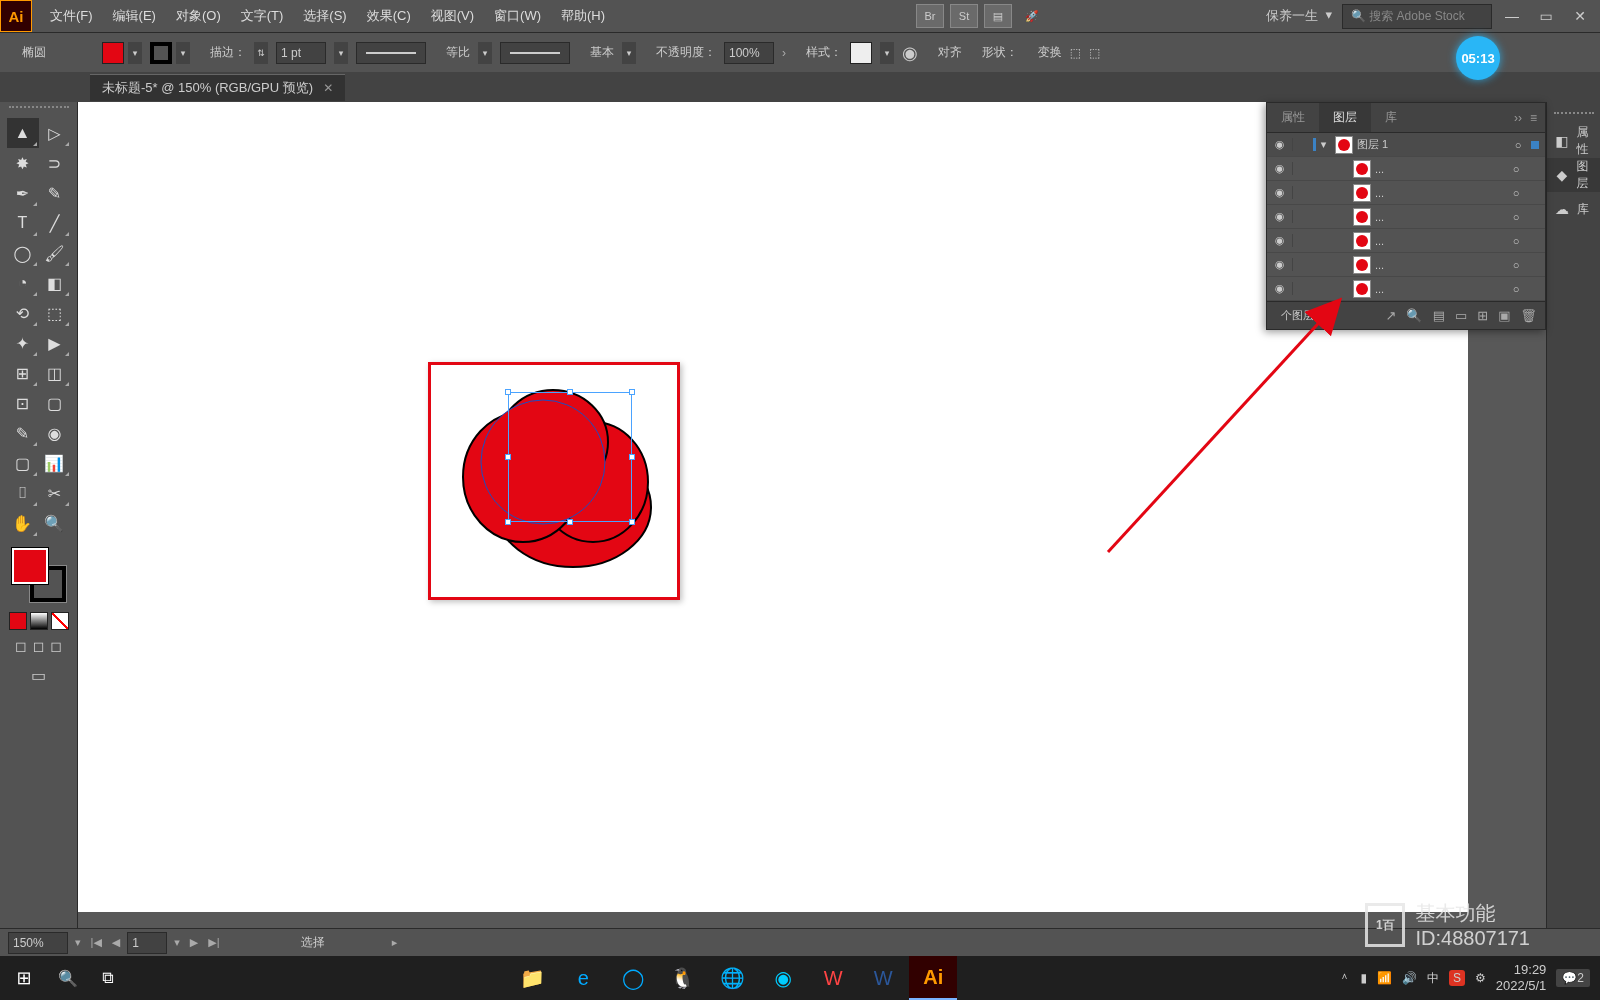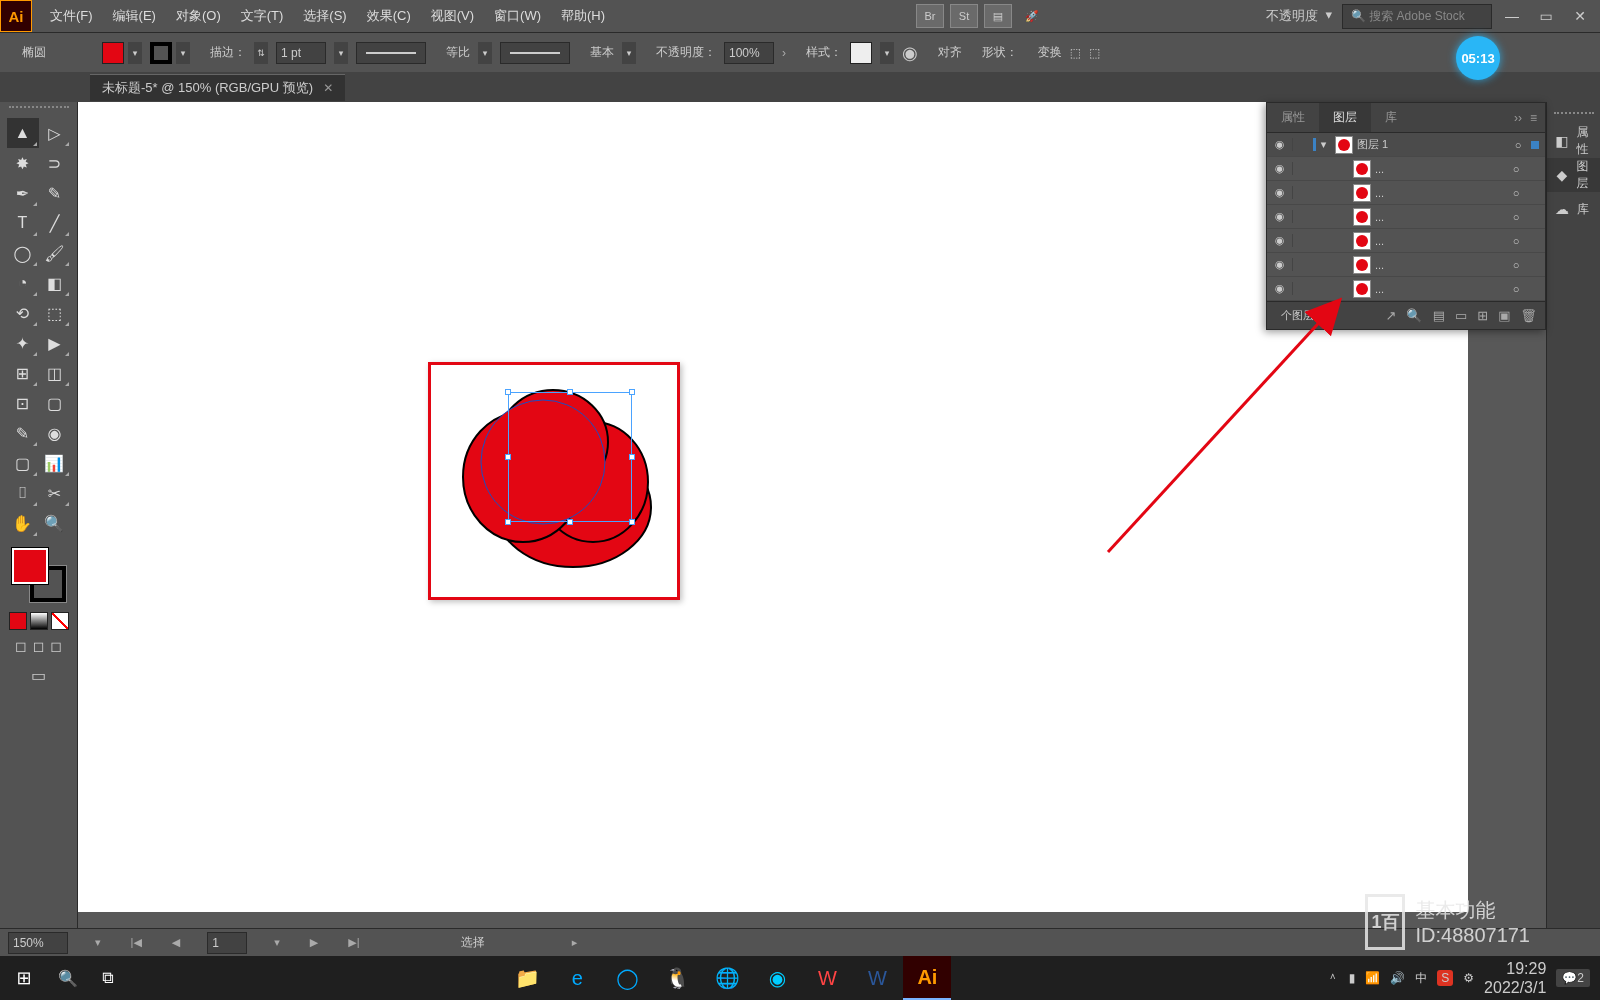--- a/index.html
+++ b/index.html
@@ -46,21 +46,21 @@
 .mini-sw{width:18px;height:18px;border:1px solid #222;}
 .mini-icons{display:flex;gap:6px;margin-top:8px;color:#ccc;font-size:14px;}
 .screen-mode{margin-top:12px;color:#ccc;font-size:16px;}
 
 .canvas-wrap{flex:1;background:#585858;position:relative;overflow:hidden;}
 .canvas{position:absolute;left:0;top:0;width:1390px;height:810px;background:#fff;}
 .artwork{position:absolute;left:350px;top:260px;}
 .red-frame{position:absolute;left:350px;top:260px;width:252px;height:238px;border:3px solid #e30613;box-shadow:2px 2px 6px rgba(0,0,0,.25);}
 .sel-box{position:absolute;left:430px;top:290px;width:124px;height:130px;border:1px solid #4aa3ff;}
 .sel-handle{position:absolute;width:6px;height:6px;background:#fff;border:1px solid #4aa3ff;}
-.status-bar{position:absolute;left:78px;right:0;bottom:0;height:28px;background:#535353;border-top:1px solid #2a2a2a;display:flex;align-items:center;color:#ccc;font-size:12px;padding:0 8px;gap:24px;}
+.status-bar{position:absolute;left:78px;right:0;bottom:0;height:28px;background:#535353;border-top:1px solid #2a2a2a;display:flex;align-items:center;color:#ccc;font-size:12px;padding:0 8px;gap:4px;}
 .sb-btn{color:#aaa;font-size:11px;padding:0 3px;}
 
 
 .right-dock{width:54px;background:#434343;border-left:1px solid #2a2a2a;position:absolute;right:0;top:102px;bottom:30px;display:flex;flex-direction:column;align-items:center;padding-top:6px;gap:0;}
 .dock-item{width:100%;height:34px;display:flex;align-items:center;gap:6px;padding-left:6px;color:#ccc;font-size:12px;}
 .dock-item.active{background:#383838;}
 .dock-icon{width:18px;height:18px;display:flex;align-items:center;justify-content:center;font-size:14px;}
 
 
 .layers-panel{position:absolute;right:54px;top:102px;width:280px;background:#434343;border:1px solid #2a2a2a;box-shadow:-2px 2px 8px rgba(0,0,0,.4);z-index:40;}
@@ -86,25 +86,25 @@
 
 .anno-arrow{position:absolute;z-index:60;pointer-events:none;}
 
 
 .taskbar{position:absolute;left:0;right:0;bottom:0;height:44px;background:#1f1f1f;display:flex;align-items:center;z-index:100;}
 .task-start{width:48px;height:44px;display:flex;align-items:center;justify-content:center;color:#fff;font-size:18px;}
 .task-search{width:40px;color:#fff;display:flex;align-items:center;justify-content:center;}
 .task-center{flex:1;display:flex;justify-content:center;gap:2px;}
 .task-icon{width:48px;height:44px;display:flex;align-items:center;justify-content:center;font-size:20px;}
 .task-tray{display:flex;align-items:center;gap:10px;color:#ccc;font-size:12px;padding-right:10px;}
-.tray-time{text-align:right;line-height:1.2;font-size:16px;}
+.tray-time{text-align:right;line-height:1.2;font-size:13px;}
 
 
 .watermark{position:absolute;right:70px;bottom:50px;color:rgba(230,230,230,.85);font-size:20px;z-index:200;text-align:left;display:flex;align-items:center;gap:10px;}
-.wm-icon{width:40px;height:56px;border:3px solid rgba(230,230,230,.85);display:flex;align-items:center;justify-content:center;font-size:18px;font-weight:bold;}
+.wm-icon{width:40px;height:44px;border:3px solid rgba(230,230,230,.85);display:flex;align-items:center;justify-content:center;font-size:12px;font-weight:bold;}
 </style>
 </head>
 <body>
 
 <div class="menubar">
   <div class="app-logo">Ai</div>
   <div class="menu-item">文件(F)</div>
   <div class="menu-item">编辑(E)</div>
   <div class="menu-item">对象(O)</div>
   <div class="menu-item">文字(T)</div>
@@ -112,21 +112,21 @@
   <div class="menu-item">效果(C)</div>
   <div class="menu-item">视图(V)</div>
   <div class="menu-item">窗口(W)</div>
   <div class="menu-item">帮助(H)</div>
   <div class="menubar-right">
     <div class="mr-icon">Br</div>
     <div class="mr-icon">St</div>
     <div class="mr-icon">▤</div>
     <div class="mr-icon" style="background:none;border:none">🚀</div>
     <div style="width:200px"></div>
-    <div class="workspace-dd">不透明度</div>
+    <div class="workspace-dd">保养一生</div>
     <div class="search-stock">🔍 <span>搜索 Adobe Stock</span></div>
     <div class="win-btn">—</div>
     <div class="win-btn">▭</div>
     <div class="win-btn">✕</div>
   </div>
 </div>
 
 <div class="controlbar">
   <span class="ctrl-label">椭圆</span>
   <div style="width:40px"></div>
@@ -432,21 +432,21 @@
   <div class="task-tray">
     <span>＾</span>
     <span>▮</span>
     <span>📶</span>
     <span>🔊</span>
     <span>中</span>
     <span style="background:#d32;padding:1px 4px;border-radius:3px">S</span>
     <span>⚙</span>
     <div class="tray-time">
       <div>19:29</div>
-        <div>2022/3/1</div>
+        <div>2022/5/1</div>
     </div>
     <div style="background:#444;padding:2px 6px;border-radius:2px">💬<span>2</span></div>
   </div>
 </div>
 
 <div class="watermark">
   <div class="wm-icon">1百</div>
   <div>
       <div>基本功能</div>
       <div>ID:48807171</div>

